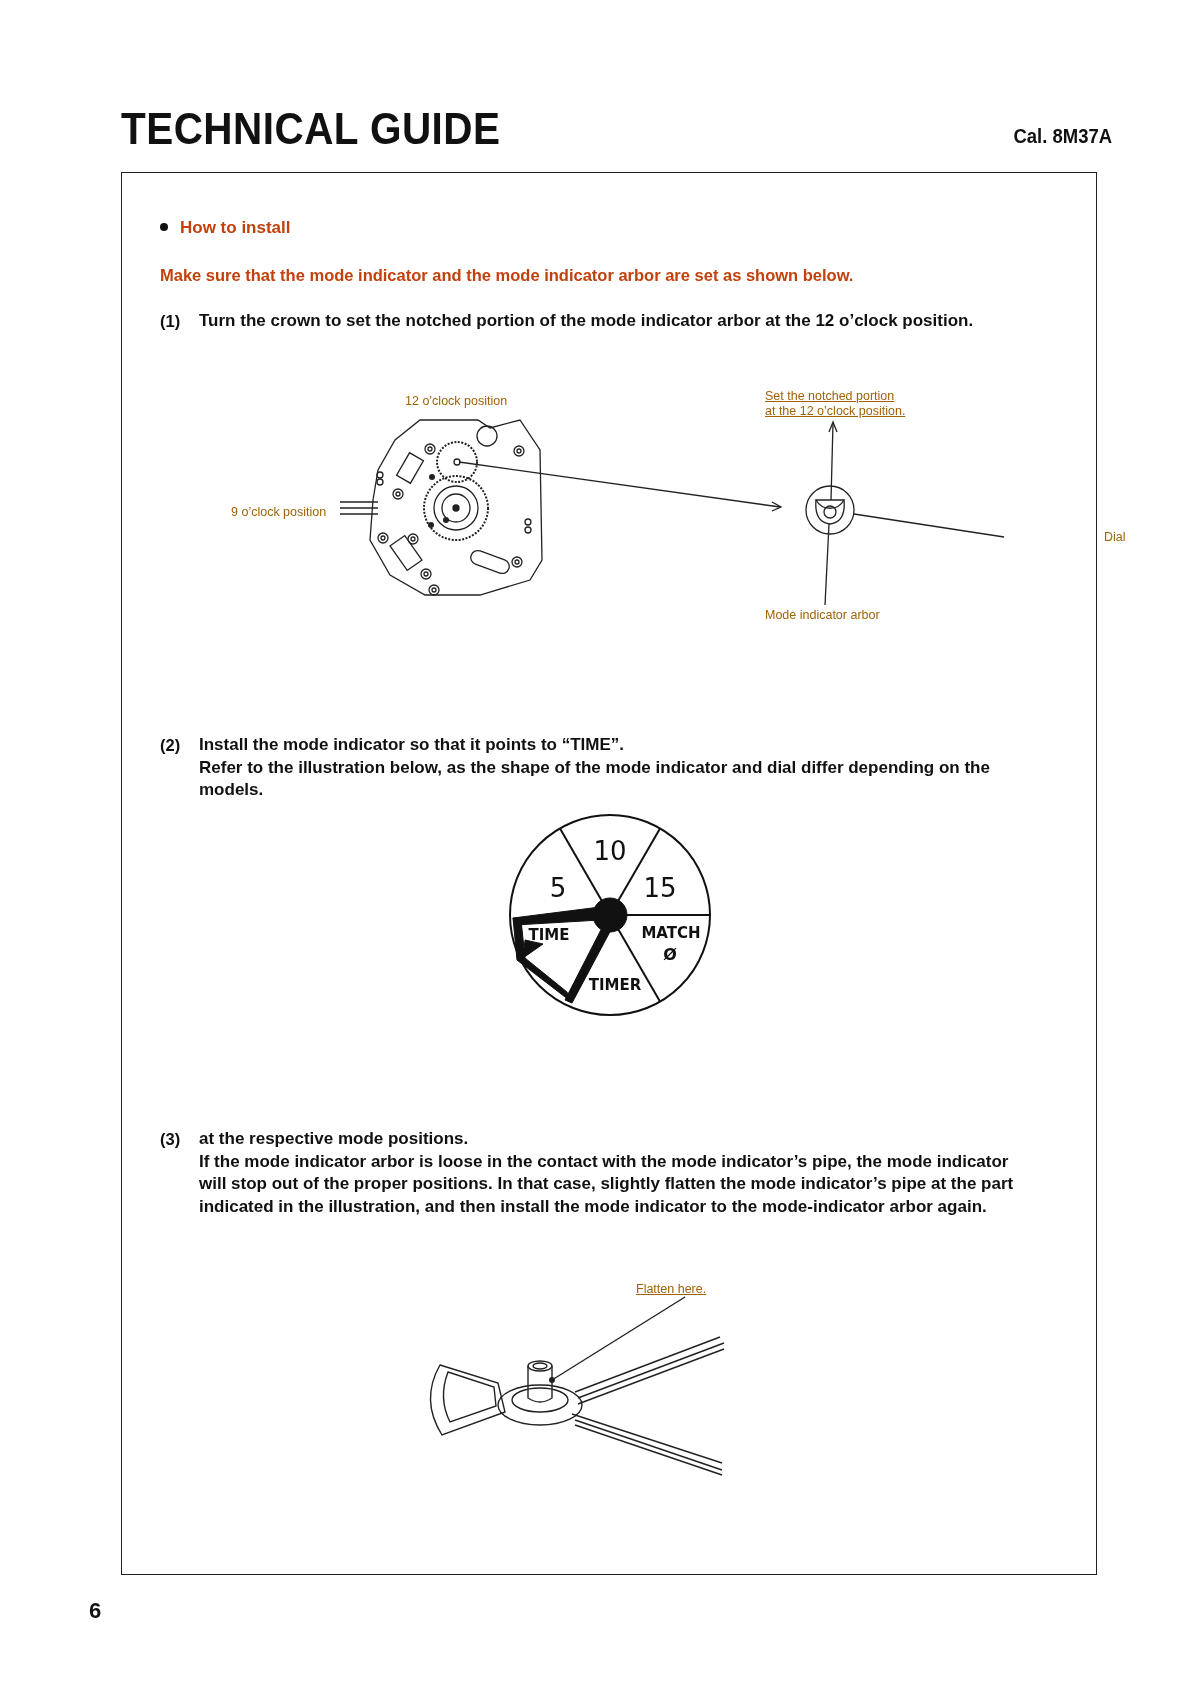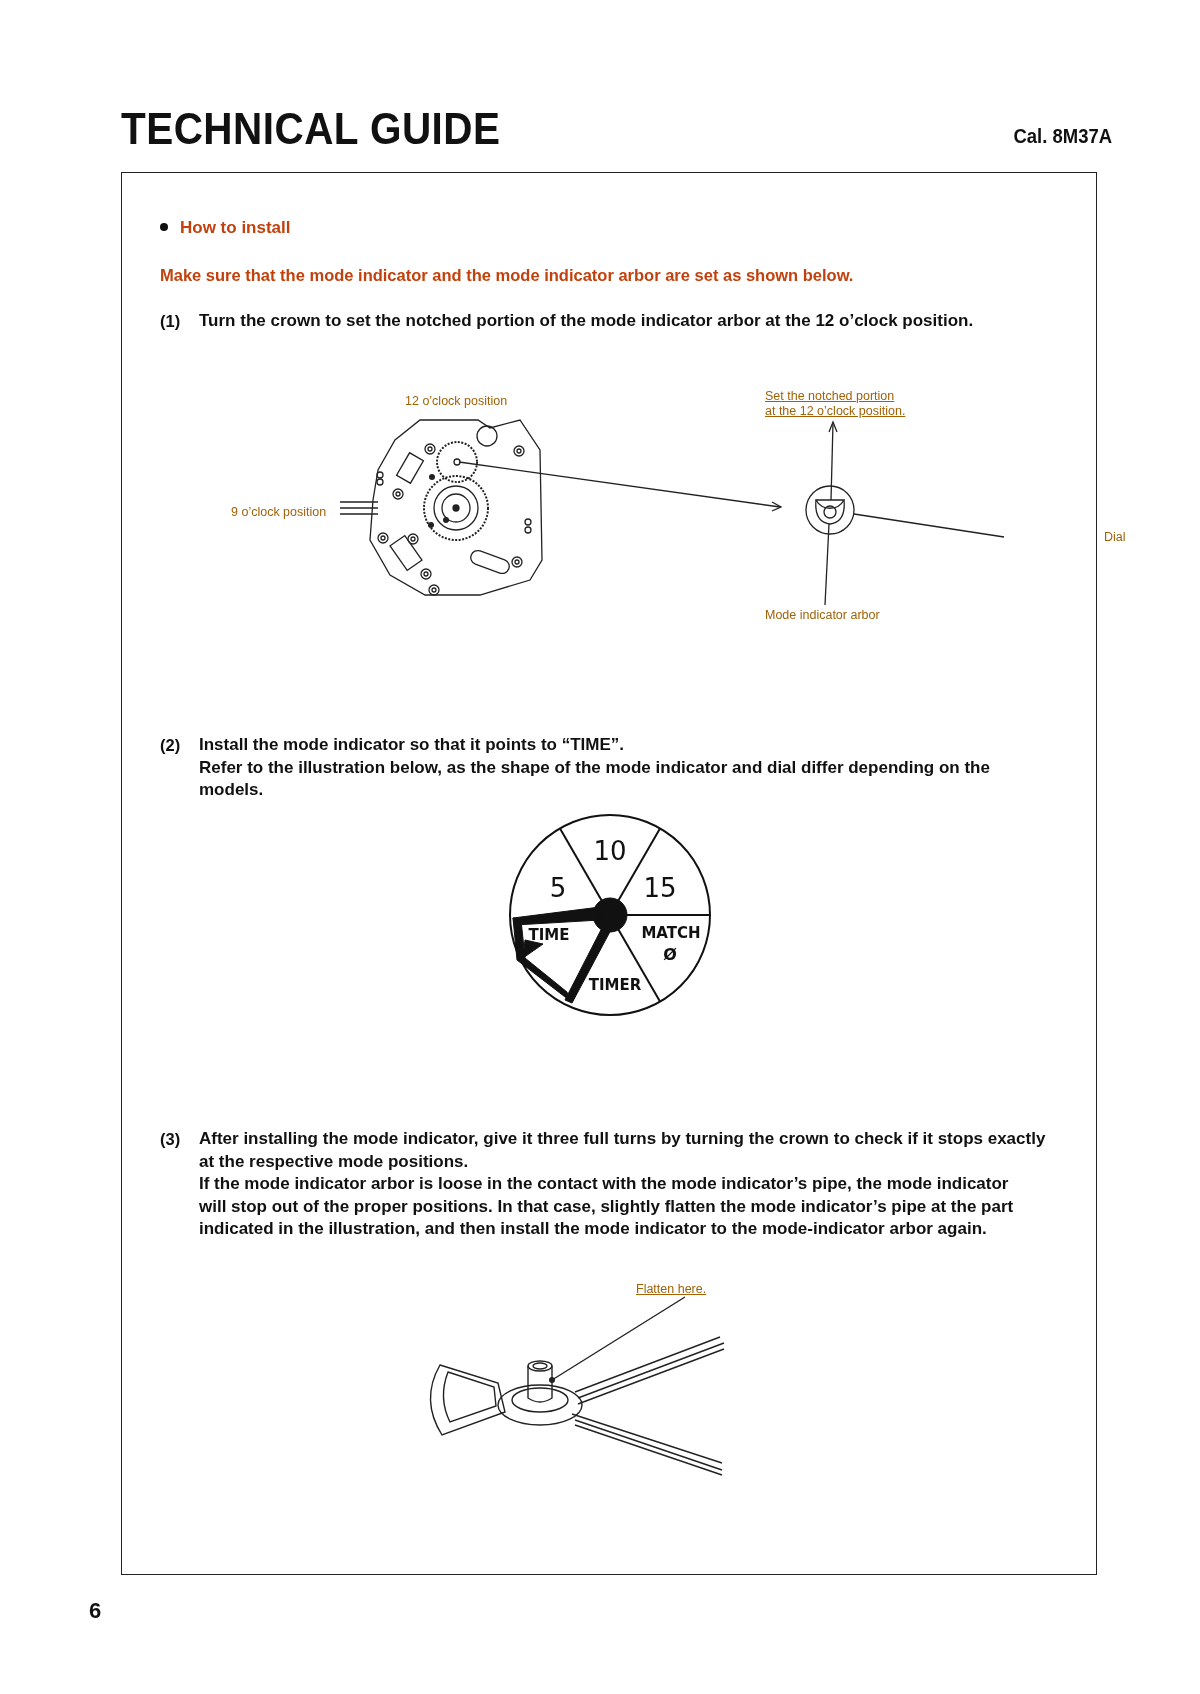--- a/index.html
+++ b/index.html
@@ -135,21 +135,20 @@
     <circle cx="105" cy="105" r="17"></circle>
     <path d="M95 97 L8 108 L10 115 L95 110 Z"></path>
     <path d="M100 112 L60 190 L67 193 L108 116 Z"></path>
     <path d="M8 108 L12 150 L64 190 L62 182 L20 148 L16 110 Z"></path>
     <path d="M18 148 L20 130 L38 134 Z"></path>
   </g>
 </svg>
 
 <div class="num" style="left:160px; top:1128px;">(3)</div>
 <div class="para" style="left:199px; top:1128px;">
-  <div>After installing the mode indicator, give it three full turns by turning the crown to check if it stops exactly</div>
   <div>at the respective mode positions.</div>
   <div>If the mode indicator arbor is loose in the contact with the mode indicator’s pipe, the mode indicator</div>
   <div>will stop out of the proper positions.  In that case, slightly flatten the mode indicator’s pipe at the part</div>
   <div>indicated in the illustration, and then install the mode indicator to the mode-indicator arbor again.</div>
 </div>
 
 <div class="lbl" style="left:636px; top:1282px;text-decoration:underline;">Flatten here.</div>
 <svg style="left:0; top:0;" width="1200" height="1694" viewBox="0 0 1200 1694">
   <g fill="none" stroke="#222" stroke-width="1.4">
     <line x1="685" y1="1297" x2="552" y2="1380"></line>

